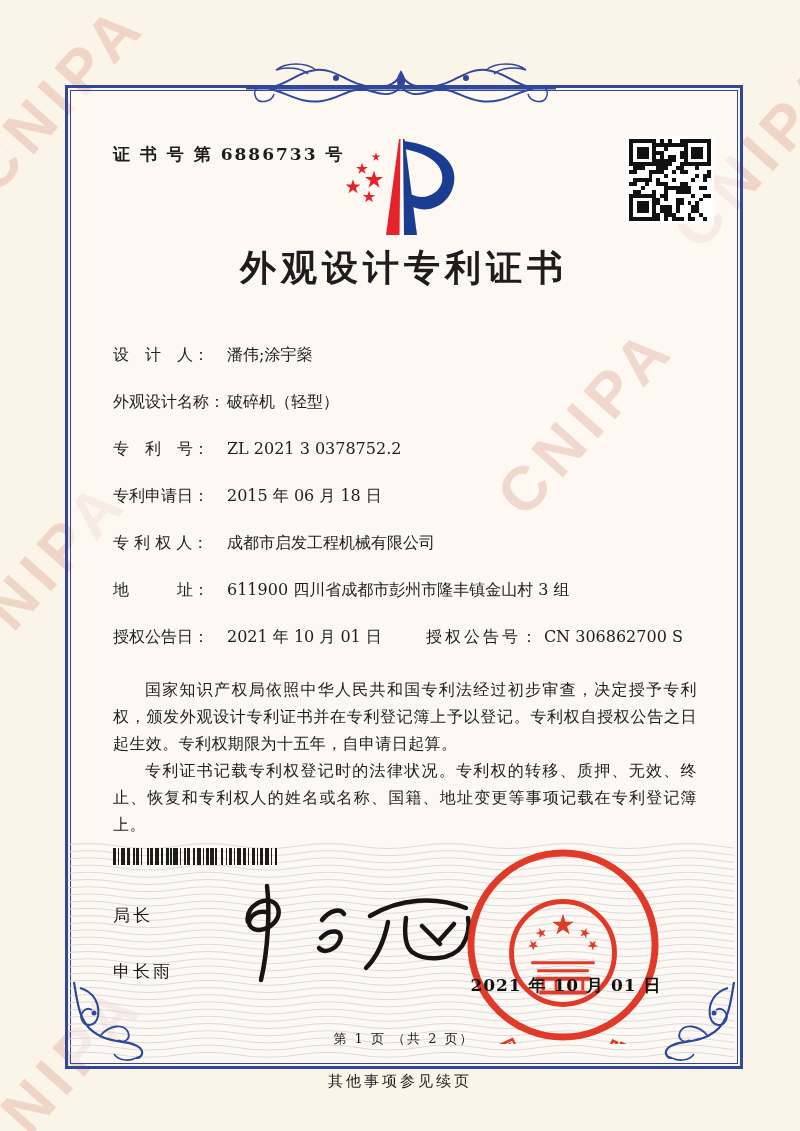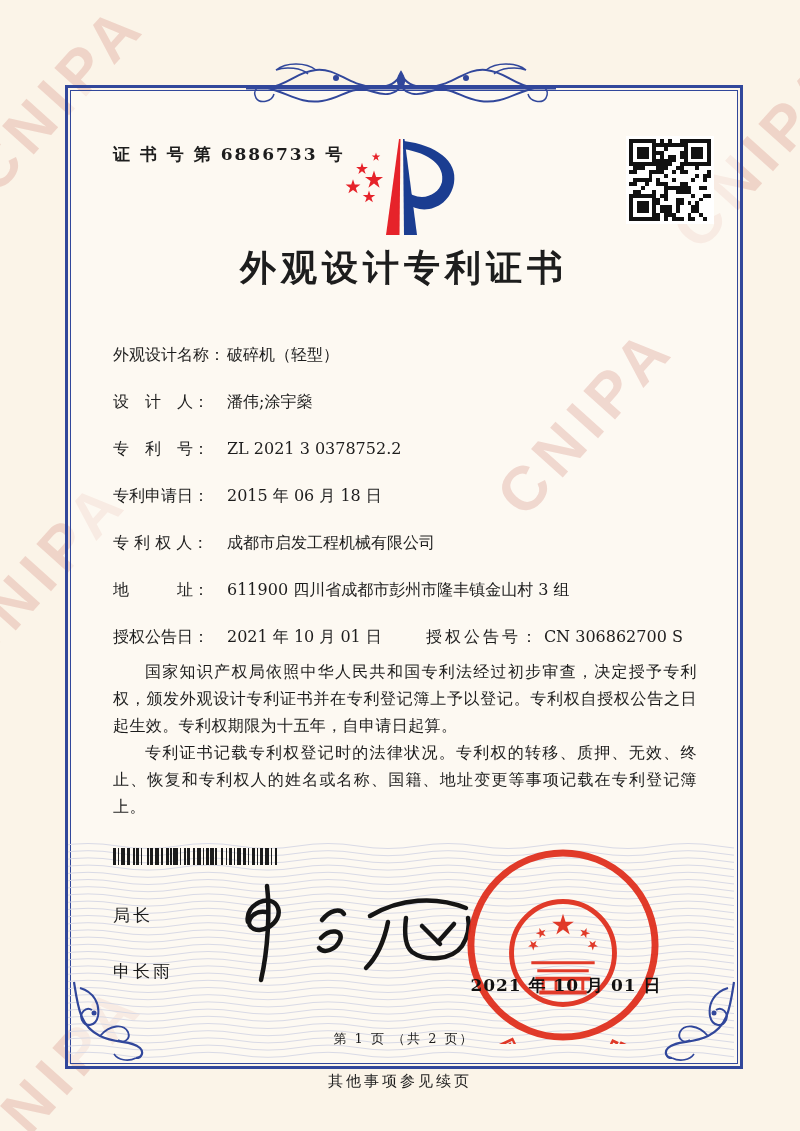--- a/index.html
+++ b/index.html
@@ -42,21 +42,21 @@
     position:absolute;left:0;top:156px;width:100%;text-align:center;
     font-size:36px;font-weight:bold;letter-spacing:5px;z-index:5;
   }
   
   .fields{position:absolute;left:45px;top:256px;z-index:5;font-size:16px;}
   .field-row{display:flex;line-height:22px;margin-bottom:25px;white-space:nowrap;}
   .field-label{display:inline-block;width:114px;flex:0 0 114px;}
   .field-extra{margin-left:44px;display:flex;}
   .field-extra .field-label{width:auto;flex:0 0 auto;margin-right:4px;letter-spacing:3px;}
   
-  .paras{position:absolute;left:45px;top:570px;width:584px;z-index:5;}
+  .paras{position:absolute;left:45px;top:588px;width:584px;z-index:5;}
   .paras p{margin:0;text-indent:2em;font-size:16px;line-height:27px;text-align:justify;letter-spacing:0.4px;}
   
   .waves{position:absolute;left:0px;top:754px;width:666px;height:217px;z-index:3;}
   .barcode{position:absolute;left:45px;top:760px;width:208px;height:17px;z-index:5;display:flex;align-items:stretch;}
   .barcode span{display:block;background:#1c1c1c;height:100%;}
   .barcode span.g{background:transparent;}
   .signer{position:absolute;left:45px;z-index:5;font-family:"Liberation Sans",sans-serif;font-size:17px;letter-spacing:3px;color:#1d1d1d;}
   .signer-title{top:816px;}
   .signer-name{top:872px;font-family:Liberation Mono, monospace;}
   .signature{position:absolute;left:150px;top:792px;width:290px;height:108px;z-index:5;}
@@ -309,26 +309,26 @@
           <rect x="0" y="14" width="7" height="7" fill="#111"></rect>
           <rect x="1" y="15" width="5" height="5" fill="#fff"></rect>
           <rect x="2" y="16" width="3" height="3" fill="#111"></rect>
         </svg>
     </div>
 
     <div class="title">外观设计专利证书</div>
 
     <div class="fields">
       <div class="field-row">
+        <span class="field-label">设　计　人：</span>
+        <span class="field-value">潘伟;涂宇燊</span>
+      </div>
+      <div class="field-row">
         <span class="field-label">外观设计名称：</span>
         <span class="field-value">破碎机（轻型）</span>
-      </div>
-      <div class="field-row">
-        <span class="field-label">设　计　人：</span>
-        <span class="field-value">潘伟;涂宇燊</span>
       </div>
       <div class="field-row">
         <span class="field-label">专　利　号：</span>
         <span class="field-value">ZL 2021 3 0378752.2</span>
       </div>
       <div class="field-row">
         <span class="field-label">专利申请日：</span>
         <span class="field-value">2015 年 06 月 18 日</span>
       </div>
       <div class="field-row">

